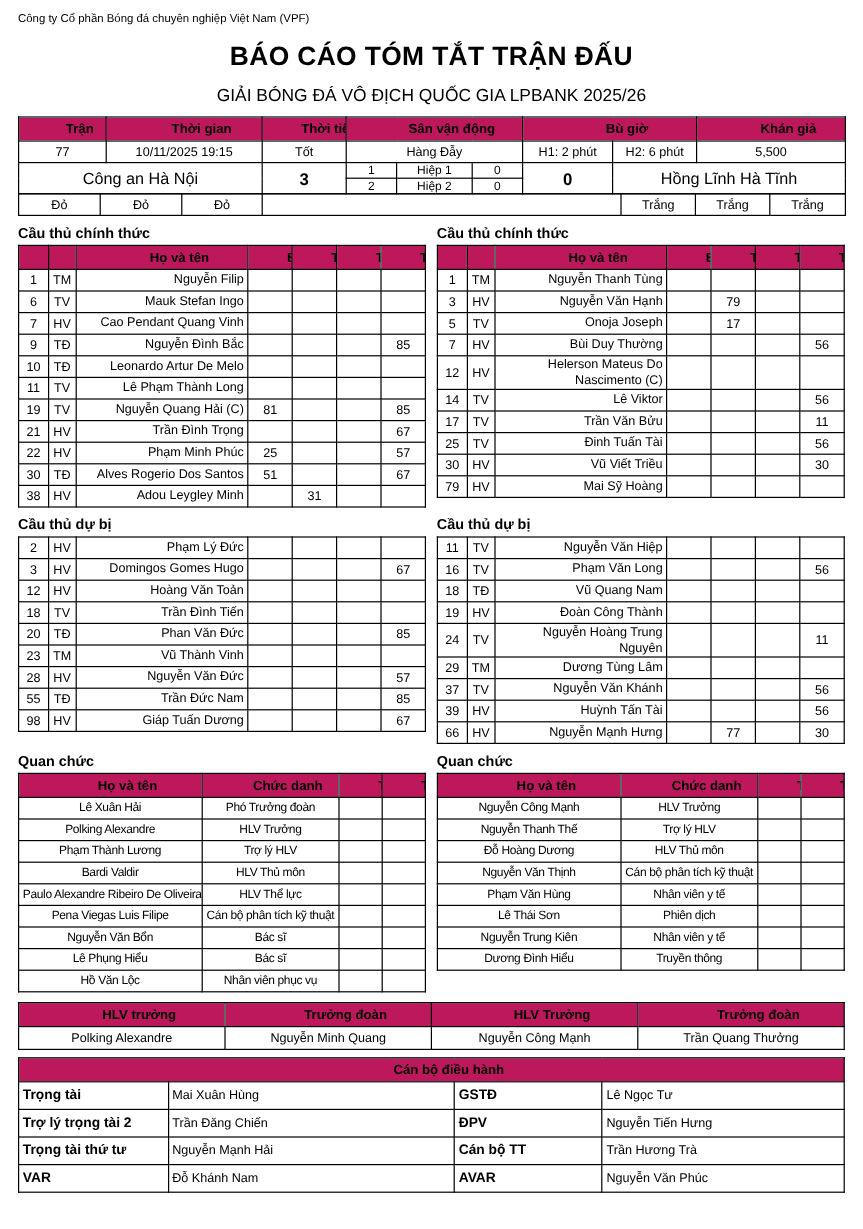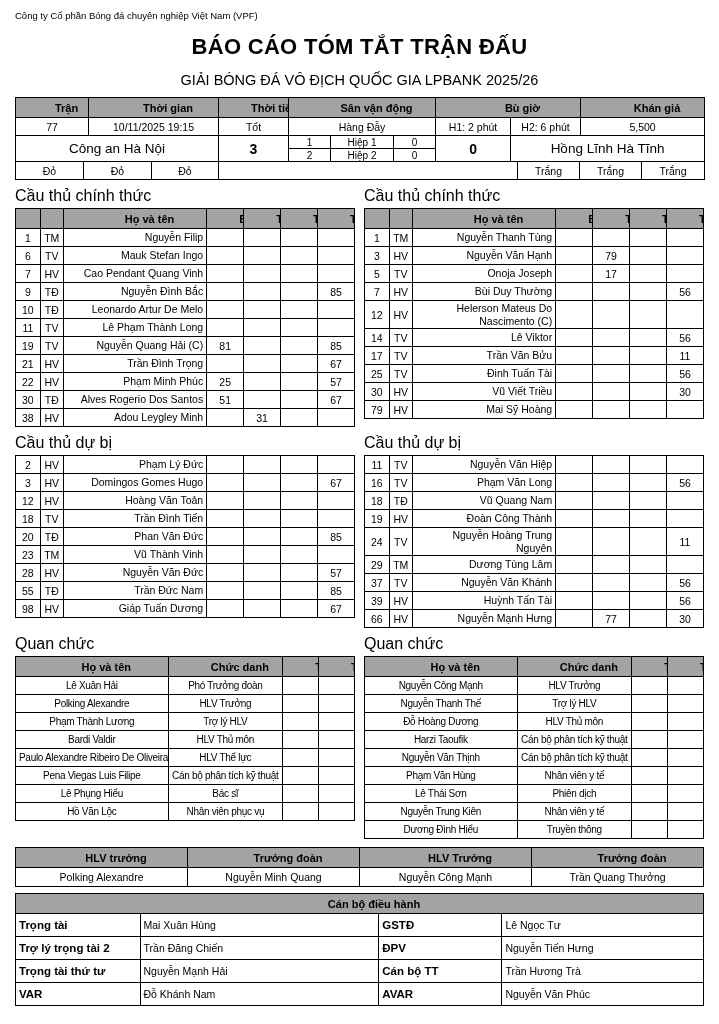--- a/index.html
+++ b/index.html
@@ -5,30 +5,30 @@
   html,body{margin:0;padding:0;}
   body{width:719px;height:1024px;overflow:hidden;background:#fff;color:#000;
        font-family:"Liberation Sans","DejaVu Sans",sans-serif;}
   .page{padding:5px 15px 0 15px;}
   .org-line{font-size:9.5px;margin:5px 0 2px 0;}
   h1.title{font-size:22px;font-weight:bold;text-align:center;margin:13px 0 0 0;letter-spacing:.3px;}
   h2.subtitle{font-size:14.5px;font-weight:normal;text-align:center;margin:12px 0 9px 0;}
   table.t{border-collapse:collapse;table-layout:fixed;width:100%;border:1.5px solid #000;}
   .t th,.t td{border:1px solid #000;padding:1px 3px;font-size:10.5px;height:15px;
               text-align:center;overflow:hidden;white-space:nowrap;vertical-align:middle;}
-  .t thead th,.t tr.hdr th{background:#a3a3a3;font-weight:bold;font-size:11px;height:17px;padding-left:32px;}
+  .t thead th,.t tr.hdr th{background:#be185d;font-weight:bold;font-size:11px;height:17px;padding-left:32px;}
   
   .match-info td.team{font-size:13.5px;}
   .match-info td.score{font-size:14px;font-weight:bold;}
   .match-info td.sub{font-size:10px;height:12px;padding:0 2px;}
   .colors-row{margin-top:-1px;padding-left:35px;}
   .colors-row td{height:15px;font-size:10.5px;}
   
   .two-col{display:grid;grid-template-columns:1fr 1fr;column-gap:9px;align-items:start;}
-  .sec-label{font-weight:normal;font-size:16px;margin:7px 0 3px 0;}
+  .sec-label{font-weight:bold;font-size:12px;margin:7px 0 3px 0;}
   
   .players td.col-name{text-align:right;white-space:normal;line-height:12.5px;}
   
   .officials td.col-name,.officials td.col-role{text-align:center;font-size:10px;letter-spacing:-.3px;}
   
   .coach{margin-top:8px;}
   .coach tbody td{height:16px;font-size:10.5px;}
   
   .exec{margin-top:6px;}
   .exec td{height:20px;text-align:left;}
@@ -598,20 +598,26 @@
             <td class="col-tv"></td>
             <td class="col-td"></td>
           </tr>
           <tr>
             <td class="col-name">Pena Viegas Luis Filipe</td>
             <td class="col-role">Cán bộ phân tích kỹ thuật</td>
             <td class="col-tv"></td>
             <td class="col-td"></td>
           </tr>
           <tr>
+            <td class="col-name">Nguyễn Văn Bổn</td>
+            <td class="col-role">Bác sĩ</td>
+            <td class="col-tv"></td>
+            <td class="col-td"></td>
+          </tr>
+          <tr>
             <td class="col-name">Lê Phụng Hiểu</td>
             <td class="col-role">Bác sĩ</td>
             <td class="col-tv"></td>
             <td class="col-td"></td>
           </tr>
           <tr>
             <td class="col-name">Hồ Văn Lộc</td>
             <td class="col-role">Nhân viên phục vụ</td>
             <td class="col-tv"></td>
             <td class="col-td"></td>
@@ -642,26 +648,20 @@
           </tr>
           <tr>
             <td class="col-name">Nguyễn Thanh Thế</td>
             <td class="col-role">Trợ lý HLV</td>
             <td class="col-tv"></td>
             <td class="col-td"></td>
           </tr>
           <tr>
             <td class="col-name">Đỗ Hoàng Dương</td>
             <td class="col-role">HLV Thủ môn</td>
-            <td class="col-tv"></td>
-            <td class="col-td"></td>
-          </tr>
-          <tr>
-            <td class="col-name">Harzi Taoufik</td>
-            <td class="col-role">Cán bộ phân tích kỹ thuật</td>
             <td class="col-tv"></td>
             <td class="col-td"></td>
           </tr>
           <tr>
             <td class="col-name">Nguyễn Văn Thịnh</td>
             <td class="col-role">Cán bộ phân tích kỹ thuật</td>
             <td class="col-tv"></td>
             <td class="col-td"></td>
           </tr>
           <tr>

